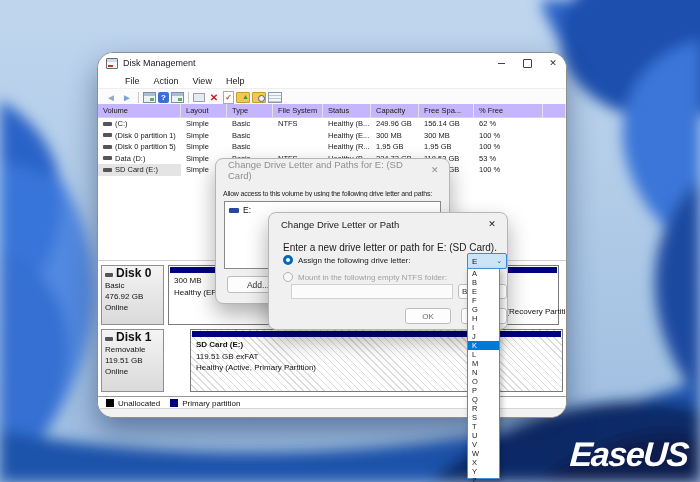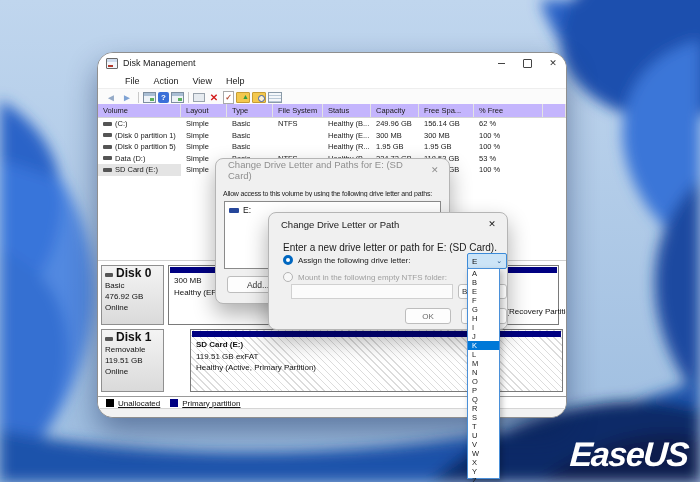--- a/index.html
+++ b/index.html
@@ -72,21 +72,21 @@
   .strip{height:6px;background:#000082;margin:1px;}
   .ptxt{padding:1px 5px;line-height:11.5px;white-space:nowrap;color:#111;}
   .hatch{background:repeating-linear-gradient(45deg,#fff 0 4px,#dcdcdc 4px 5px);}
   .p-efi{left:0;width:104px;}
   .p-mid{left:104px;width:230px;}
   .p-rec{left:334px;width:57px;overflow:visible;}
   .rec-line{position:absolute;left:-26px;bottom:8px;white-space:nowrap;color:#111;}
   .p-sd{left:0;right:0;}
   
   .legend{position:absolute;left:0;right:0;top:343px;height:12px;background:#fff;border-top:1px solid #9a9a9a;
-          display:flex;align-items:center;padding-left:8px;font-size:8px;color:#111;text-decoration:underline;}
+          display:flex;align-items:center;padding-left:8px;font-size:8px;color:#111;}
   .leg{display:flex;align-items:center;margin-right:10px;}
   .sq{width:8px;height:8px;margin-right:4px;display:inline-block;}
   .status{position:absolute;left:0;right:0;top:355px;height:11px;background:#f2f2f2;border-top:1px solid #d5d5d5;}
   .status-div{position:absolute;right:87px;top:2px;bottom:2px;width:1px;background:#cfcfcf;}
   
   .dlg{position:absolute;background:#f0f0f0;border:1px solid #b5b5b5;border-radius:8px;
        box-shadow:0 10px 22px rgba(0,0,0,.32);box-sizing:border-box;}
   .dlg-title{height:22px;display:flex;align-items:center;padding-left:12px;font-size:9.5px;}
   .dlg-x{margin-left:auto;width:30px;text-align:center;font-size:9px;}
   .dlg-x::before{content:"\2715";}

